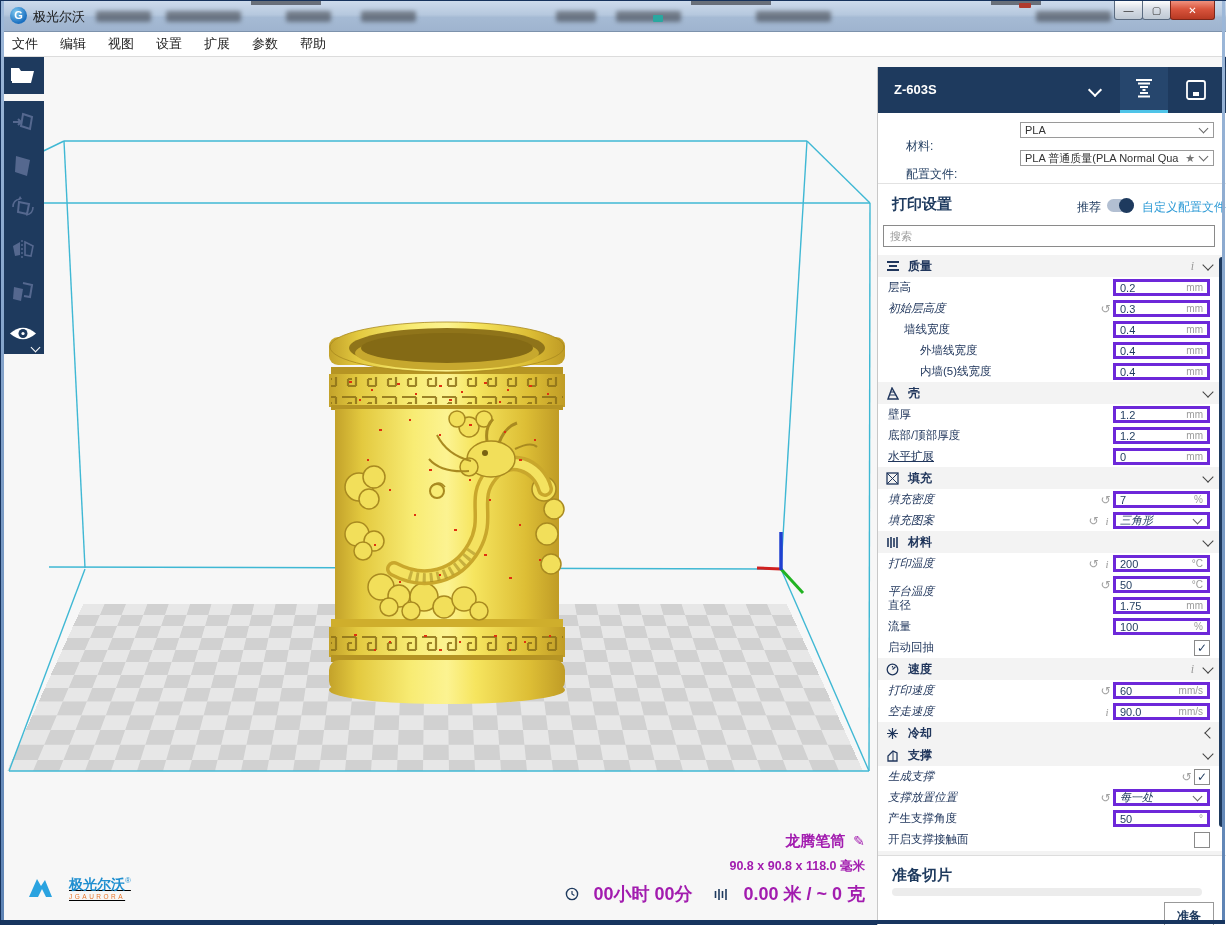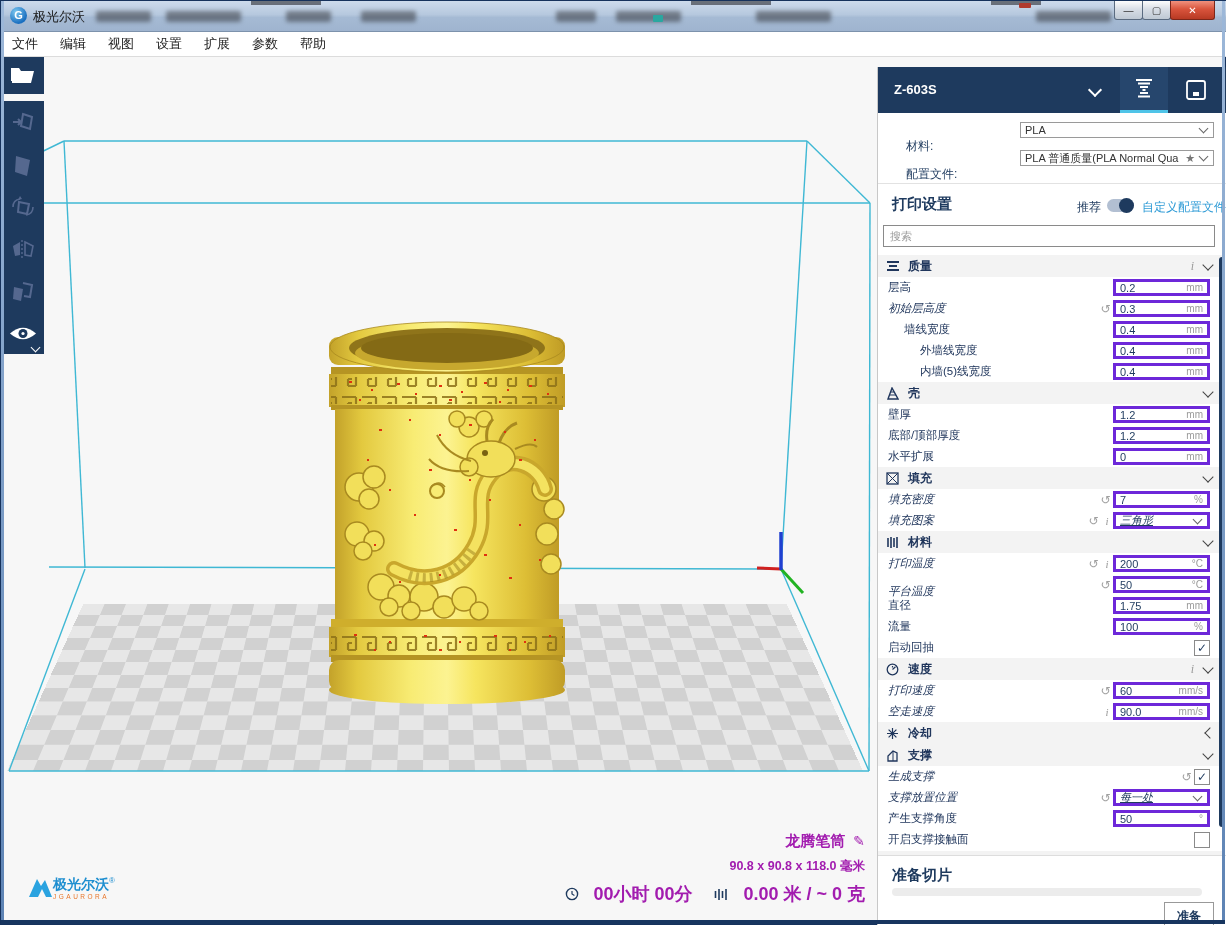--- a/index.html
+++ b/index.html
@@ -51,21 +51,21 @@
 
   
   .model-info{position:absolute;right:12px;top:776px;text-align:right;color:#a21caf;z-index:15;}
   .mi-name{font-size:15px;font-weight:bold;}
   .mi-dim{font-size:12.5px;font-weight:bold;margin-top:7px;}
   .mi-stats{font-size:18px;font-weight:bold;margin-top:7px;display:flex;align-items:center;justify-content:flex-end;gap:14px;}
   .pencil{font-size:14px;margin-left:8px;}
 
   
   .brand{position:absolute;left:26px;top:820px;display:flex;align-items:flex-start;z-index:15;}
-  .brand-txt{margin-left:0;line-height:1;}
+  .brand-txt{margin-left:16px;line-height:1;text-decoration:underline;}
   .brand-name{font-size:14px;font-weight:bold;color:#1f8fd0;}
   .brand-reg{font-size:8px;vertical-align:super;color:#1f8fd0;}
   .brand-sub{font-size:6.5px;letter-spacing:2.5px;color:#e8762a;margin-top:2px;}
 
   
   .panel{position:absolute;left:876px;top:66px;width:350px;height:875px;background:#fff;
     border-left:1px solid #c8c8c8;box-sizing:border-box;z-index:30;}
   .p-header{position:absolute;left:0;top:0;width:350px;height:46px;background:#1e3a5e;}
   .printer-name{position:absolute;left:16px;top:15px;color:#fff;font-size:13px;font-weight:bold;}
   .hdr-chev{position:absolute;left:212px;top:18px;width:8px;height:8px;border-right:2px solid #fff;
@@ -99,21 +99,21 @@
     transform:rotate(45deg);margin-top:-3px;flex:none;}
   .chev.left{transform:rotate(135deg);margin-top:0;margin-right:-2px;}
   .set-row{height:21px;display:flex;align-items:center;padding-right:12px;}
   .slabel{flex:1;font-size:11.5px;color:#20365c;white-space:nowrap;overflow:hidden;}
   .slabel.ital{font-style:italic;}
   .ricon{width:15px;font-size:12px;color:#a0a0a0;flex:none;text-align:center;}
   .iicon{width:12px;font-family:"Liberation Serif","DejaVu Serif",serif;font-style:italic;font-size:11px;color:#999;flex:none;text-align:center;}
   .valbox{width:97px;height:17px;border:3px solid #6d28d9;background:#fff;box-sizing:border-box;
     display:flex;align-items:center;padding:0 4px;flex:none;}
   .valbox .val{flex:1;font-size:11px;color:#1e3a5e;white-space:nowrap;overflow:hidden;}
-  .valbox .val.ital{font-style:italic;text-decoration:underline;}
+  .valbox .val.ital{font-style:italic;}
   .valbox .unit{font-size:10px;color:#9a9a9a;}
   .cbox{width:16px;height:16px;border:1px solid #8a8a8a;background:#fff;box-sizing:border-box;flex:none;
     font-size:12px;font-weight:bold;color:#1e3a5e;text-align:center;line-height:14px;}
   .clipped-row{height:6px;background:#f3f3f3;margin-top:1px;}
   .scroll-thumb{position:absolute;left:341px;top:190px;width:6px;height:570px;background:#1e3a5e;border-radius:3px;}
 
   .prepare{position:absolute;left:0;top:788px;width:350px;height:87px;background:#fff;border-top:1px solid #ddd;box-sizing:border-box;}
   .prep-title{position:absolute;left:14px;top:10px;font-size:15px;font-weight:bold;color:#1e3a5e;}
   .prep-bar{position:absolute;left:14px;top:32px;width:310px;height:8px;background:#ececec;border-radius:4px;}
   .prep-btn{position:absolute;right:14px;top:46px;width:48px;height:27px;border:1px solid #999;background:#fff;
@@ -477,21 +477,21 @@
           </div>
         </div>
         <div class="set-row">
           <span class="slabel" style="padding-left: 10px;">底部/顶部厚度</span>
           <div class="valbox">
             <span class="val">1.2</span>
             <span class="unit">mm</span>
           </div>
         </div>
         <div class="set-row">
-          <span class="slabel" style="padding-left: 10px;">水平扩展</span>
+          <span class="slabel" style="padding-left: 10px; text-decoration: underline;">水平扩展</span>
           <div class="valbox">
             <span class="val">0</span>
             <span class="unit">mm</span>
           </div>
         </div>
         <div class="cat">
           <span class="cicon">
             <svg width="13" height="13" viewBox="0 0 13 13">
               <rect x="1" y="1" width="11" height="11" stroke="#20365c" stroke-width="1.3" fill="none"></rect>
               <path d="M1,1 L12,12 M12,1 L1,12" stroke="#20365c" stroke-width="1"></path>

